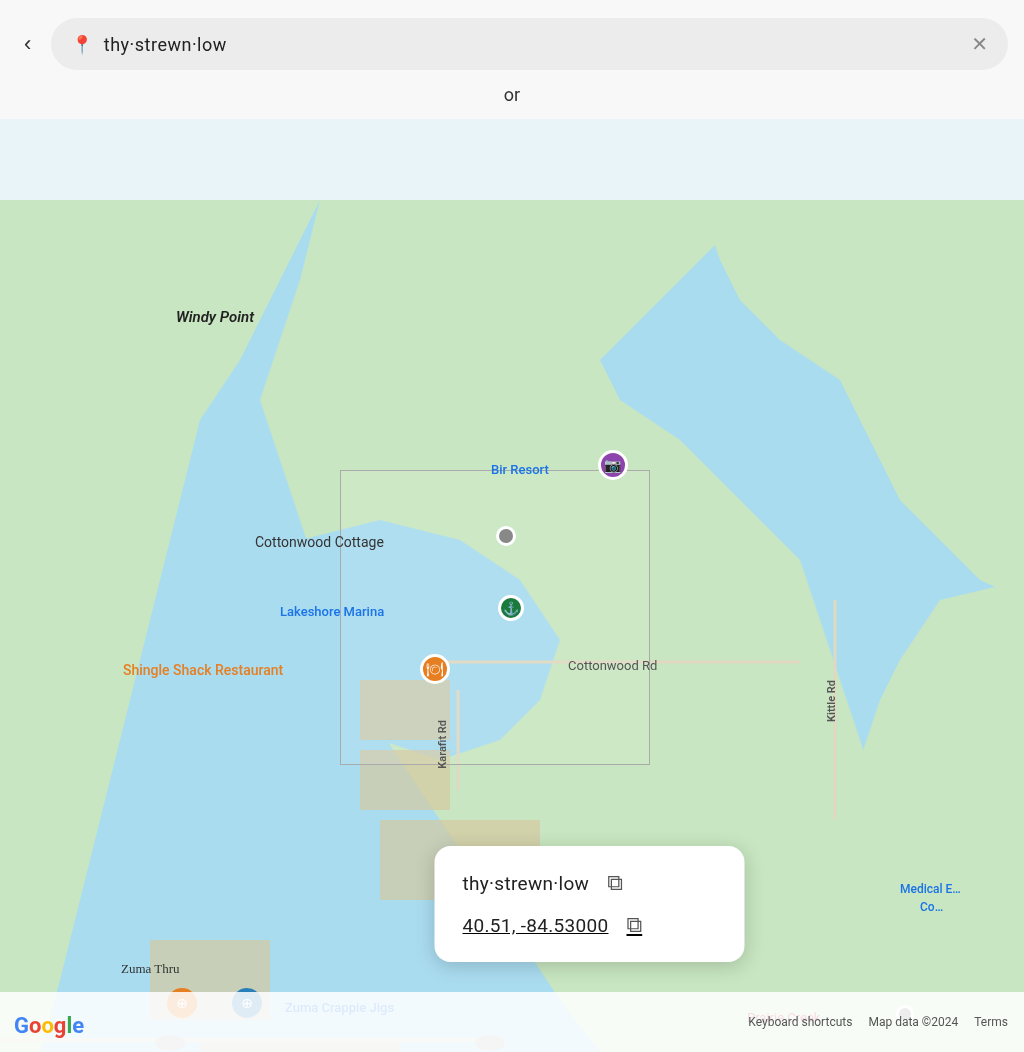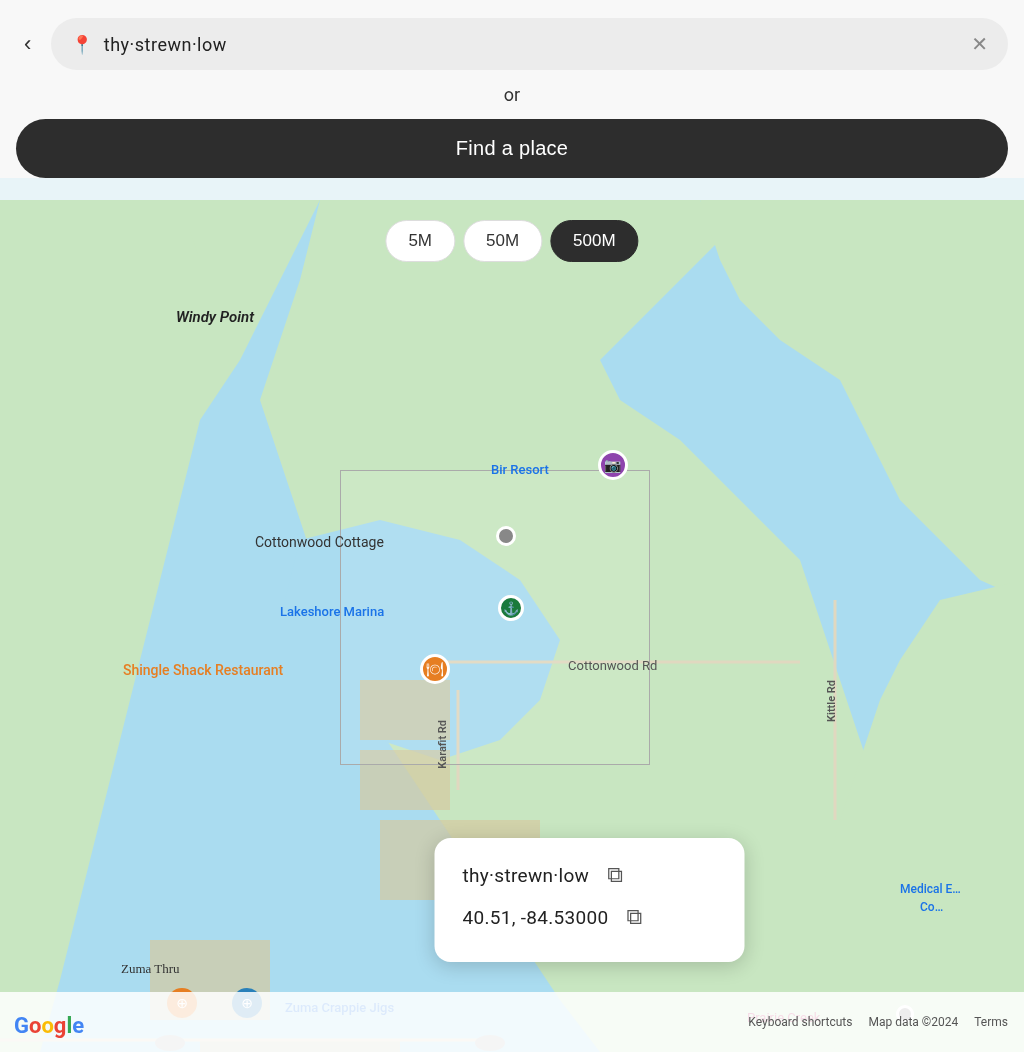--- a/index.html
+++ b/index.html
@@ -195,21 +195,22 @@
     }
 
     .info-row {
       display: flex;
       align-items: center;
       gap: 16px;
       margin-bottom: 12px;
     }
 
     .info-row:last-child {
-      margin-bottom: 8px;
+      margin-bottom: 0;
+      text-decoration: underline;
     }
 
     .info-text {
       font-size: 19px;
       color: #222;
       letter-spacing: 0.3px;
     }
 
     .copy-btn {
       background: none;
@@ -339,21 +340,20 @@
 <div id="header">
   <div id="search-row">
     <button id="back-button">‹</button>
     <div id="search-box">
       <span id="location-icon-wrap">📍</span>
       <span id="search-input-display">thy·strewn·low</span>
       <button id="clear-button">✕</button>
     </div>
   </div>
   <div id="or-text">or</div>
-  <button id="find-place-btn">Find a place</button>
 </div>
 
 <div id="map-container">
 
   <svg id="map-bg" viewBox="0 0 1024 852" xmlns="http://www.w3.org/2000/svg">
 
     <rect width="1024" height="852" fill="#aadcf0"></rect>
 
     <path d="M0,0 L320,0 L280,80 L240,160 L200,220 L180,300 L160,380 L140,460 L120,540 L100,620 L80,700 L60,780 L40,852 L0,852 Z" fill="#c8e6c1"></path>
 
@@ -379,25 +379,20 @@
     <rect x="360" y="550" width="90" height="60" fill="#d4c9a0" opacity="0.7"></rect>
     <rect x="380" y="620" width="160" height="80" fill="#d4c9a0" opacity="0.7"></rect>
     <rect x="150" y="740" width="120" height="80" fill="#d4c9a0" opacity="0.7"></rect>
     <rect x="200" y="840" width="200" height="40" fill="#d4c9a0" opacity="0.7"></rect>
 
     <line x1="0" y1="840" x2="500" y2="840" stroke="#e0d8c0" stroke-width="3"></line>
     <ellipse cx="170" cy="843" rx="15" ry="8" fill="#bbb"></ellipse>
     <ellipse cx="490" cy="843" rx="15" ry="8" fill="#bbb"></ellipse>
   </svg>
 
-  <div id="range-buttons">
-    <button class="range-btn">5M</button>
-    <button class="range-btn">50M</button>
-    <button class="range-btn active">500M</button>
-  </div>
 
   <div id="selection-box"></div>
 
   <div class="map-pin" style="top:326px; left:496px;">
     <div class="pin-grey"></div>
   </div>
 
   <div class="map-pin" style="top:395px; left:498px;">
     <div class="pin-green-circle">⚓</div>
   </div>

